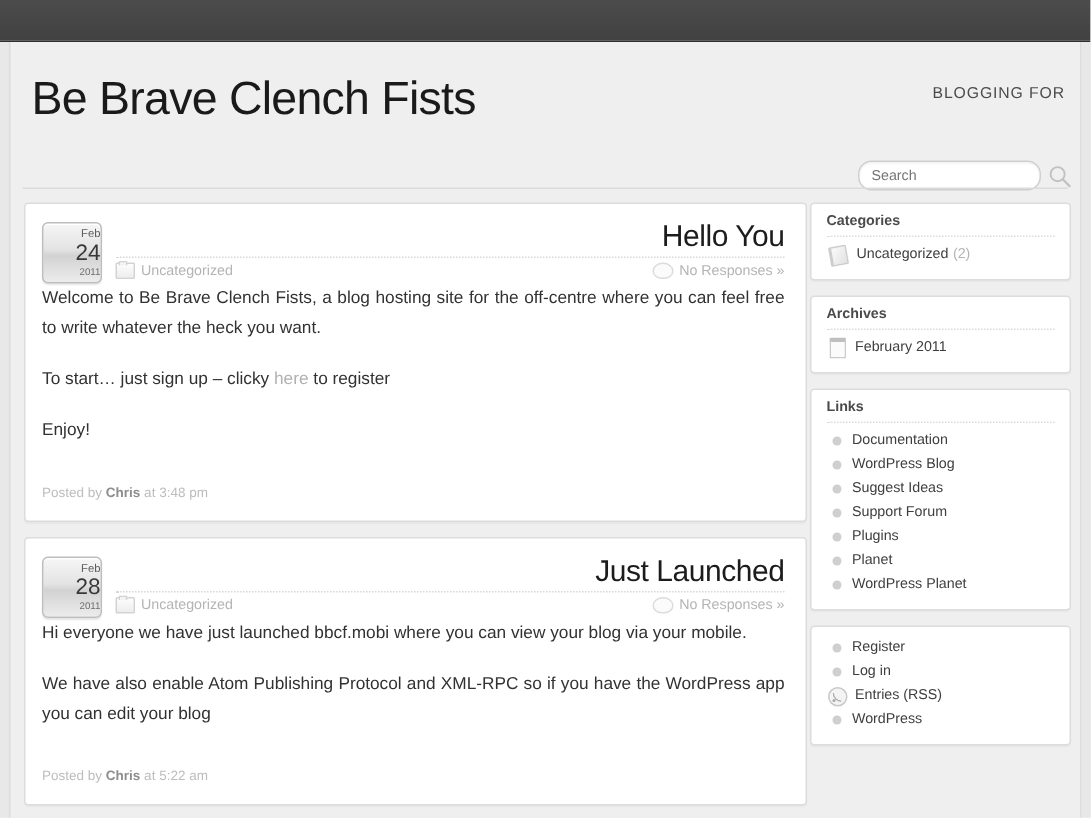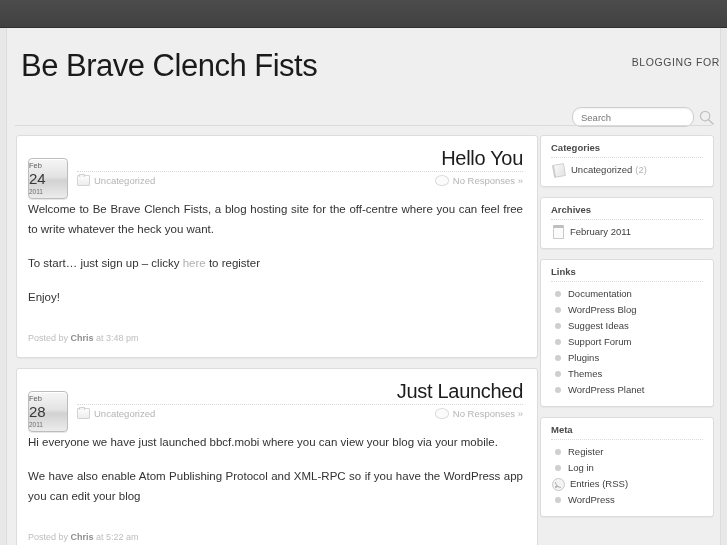--- a/index.html
+++ b/index.html
@@ -46,21 +46,21 @@
   .site-title {
     margin: 0;
     font-size: 31px;
     font-weight: 400;
     letter-spacing: -0.5px;
     color: #1a1a1a;
     line-height: 40px;
   }
   .tagline {
     position: absolute;
-    right: 0;
+    right: 10px;
     top: 28px;
     font-size: 10.5px;
     letter-spacing: 0.6px;
     color: #4b4b4b;
     text-transform: uppercase;
     white-space: nowrap;
     overflow: hidden;
     max-width: 110px;
     margin-left: 48px;
   }
@@ -128,28 +128,28 @@
     position: relative;
     box-sizing: border-box;
   }
   .post-head {
     display: flex;
     align-items: flex-start;
   }
   .datebox {
     width: 38px;
     flex: none;
-    text-align: left;
+    text-align: right;
     border: 1px solid #bdbdbd;
     border-radius: 4px;
     background: linear-gradient(to bottom, #f6f6f6 0%, #e3e3e3 45%, #d2d2d2 55%, #ececec 100%);
     box-shadow: 0 1px 1px rgba(0,0,0,.1), inset 0 1px 0 #fff;
     padding: 2px 0 2px 0;
     color: #4e4e4e;
-    margin-top: 12px;
+    margin-top: 2px;
   }
   .date-mon {
     font-size: 7.5px;
     line-height: 9px;
     color: #5c5c5c;
   }
   .date-day {
     font-size: 15px;
     line-height: 17px;
     color: #383838;
@@ -459,31 +459,30 @@
           <li>
               <span class="bullet"></span>
               <span class="lbl">Support Forum</span>
             </li>
           <li>
               <span class="bullet"></span>
               <span class="lbl">Plugins</span>
             </li>
           <li>
               <span class="bullet"></span>
-              <span class="lbl">Themes</span>
+              <span class="lbl">Planet</span>
             </li>
           <li>
               <span class="bullet"></span>
               <span class="lbl">WordPress Planet</span>
             </li>
         </ul>
       </div>
 
       <div class="widget">
-        <div class="widget-title">Meta</div>
         <ul>
           <li>
               <span class="bullet"></span>
               <span class="lbl">Register</span>
             </li>
           <li>
               <span class="bullet"></span>
               <span class="lbl">Log in</span>
             </li>
           <li>

